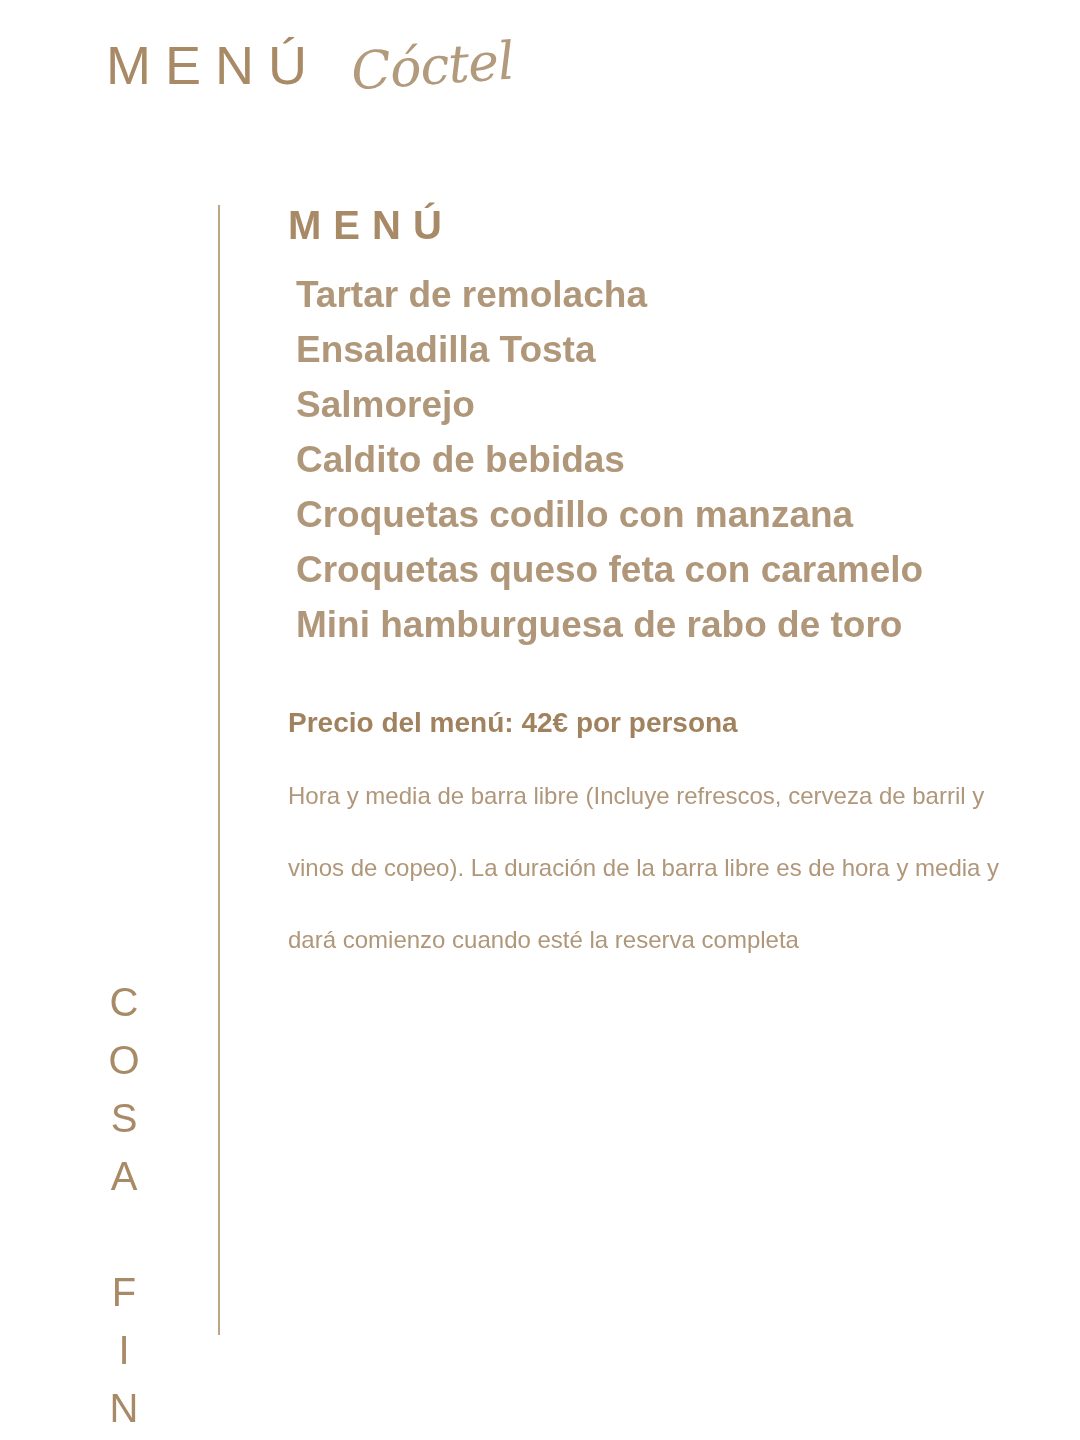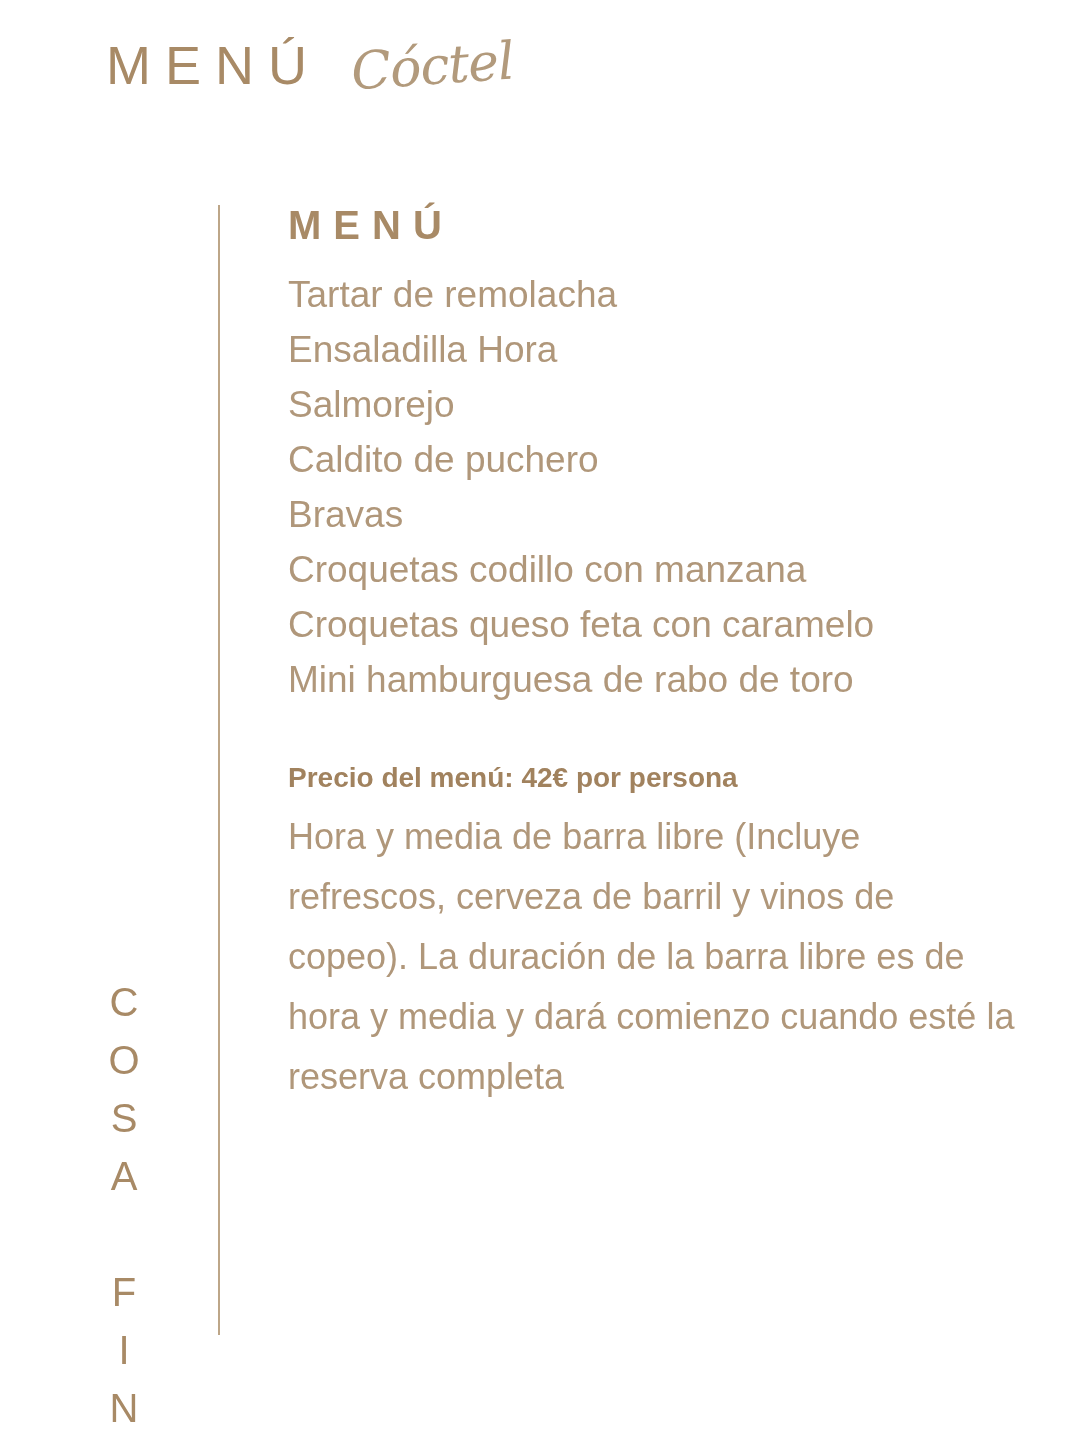--- a/index.html
+++ b/index.html
@@ -93,35 +93,36 @@
   .dish-list {
     list-style: none;
     margin: 0;
     padding: 0;
   }
   .dish-list li {
     font-size: 37px;
     line-height: 55px;
     color: #b0977a;
     white-space: nowrap;
-    font-weight: 400;
+    font-weight: 700;
+    margin-left: 8px;
   }
 
   .price-line {
     margin-top: 54px;
     font-size: 28px;
     font-weight: bold;
     color: #a1825e;
     line-height: 1.2;
   }
 
   .desc {
-    margin-top: 12px;
-    font-size: 36px;
-    line-height: 60px;
+    margin-top: 20px;
+    font-size: 24px;
+    line-height: 72px;
     color: #b0977a;
     font-weight: 300;
   }
 
   .note {
     margin-top: 52px;
     font-size: 34px;
     font-weight: bold;
     color: #a1825e;
   }
@@ -138,24 +139,23 @@
 
   <div class="divider"></div>
 
   <div class="brand-vertical">COSA FINA</div>
 
   <div class="content">
     <h2 class="section-title">MENÚ</h2>
 
     <ul class="dish-list">
       <li>Tartar de remolacha</li>
-      <li>Ensaladilla Hora</li>
+      <li>Ensaladilla Tosta</li>
       <li>Salmorejo</li>
-      <li>Caldito de puchero</li>
-      <li>Bravas</li>
+      <li>Caldito de bebidas</li>
       <li>Croquetas codillo con manzana</li>
       <li>Croquetas queso feta con caramelo</li>
       <li>Mini hamburguesa de rabo de toro</li>
     </ul>
 
     <div class="price-line">Precio del menú: 42€ por persona</div>
 
     <div class="desc">Hora y media de barra libre (Incluye refrescos, cerveza de barril y vinos de copeo). La duración de la barra libre es de hora y media y dará comienzo cuando esté la reserva completa</div>
 
   </div>

